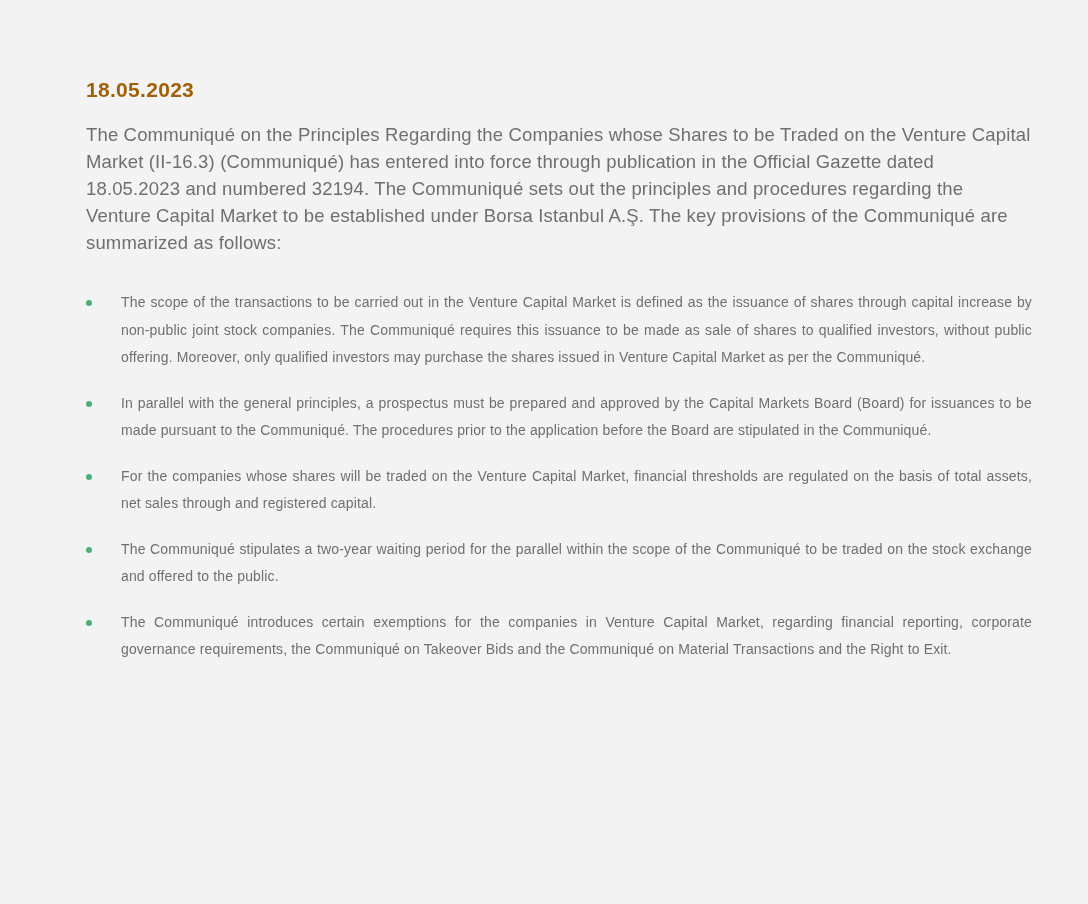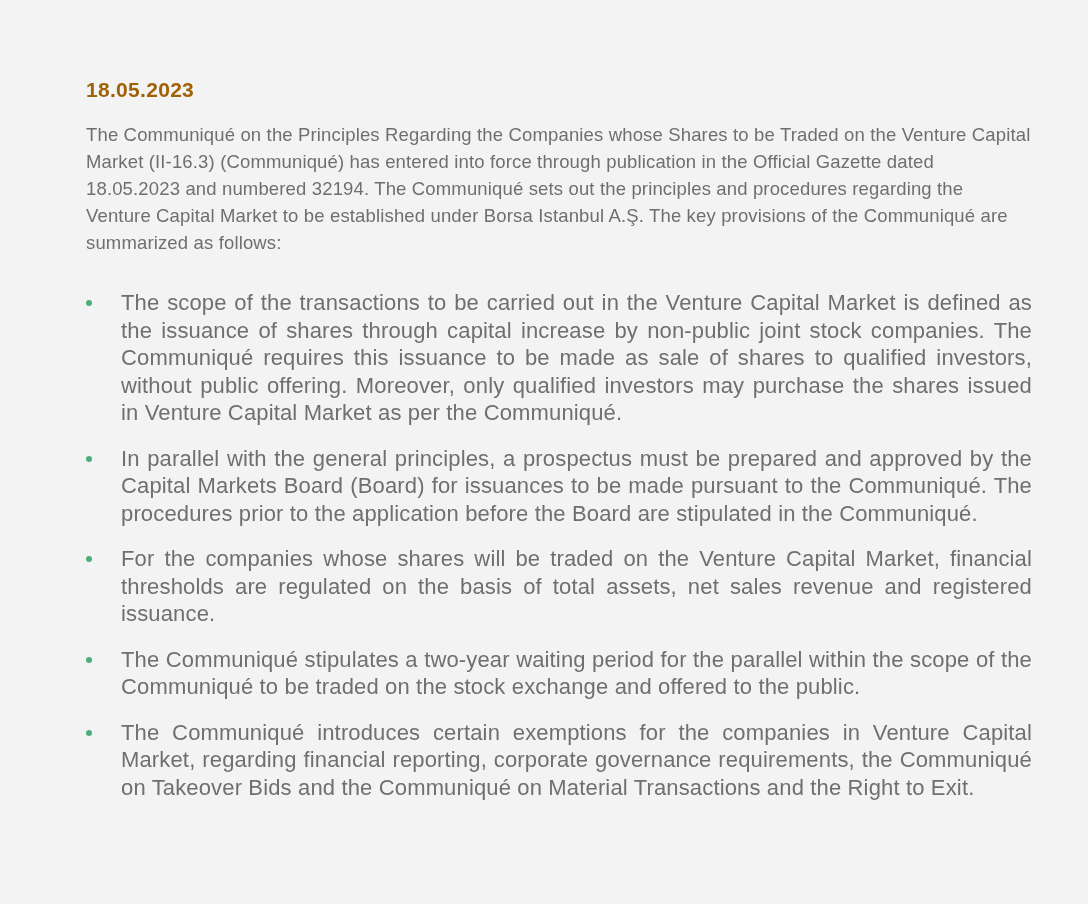--- a/index.html
+++ b/index.html
@@ -49,21 +49,21 @@
     .bullets {
       list-style: none;
       margin: 33px 0 0 0;
       padding: 0;
     }
     .bullet {
       position: relative;
       padding-left: 35px;
       margin-bottom: 18px;
       font-family: "Liberation Sans", sans-serif;
-      font-size: 22px;
+      font-size: 14px;
       line-height: 27.5px;
       color: #6f6f6f;
       text-align: justify;
       letter-spacing: 0.15px;
     }
     .bullet-dot {
       position: absolute;
       left: 0;
       top: 11px;
       width: 6px;
@@ -82,21 +82,21 @@
     <li class="bullet">
       <span class="bullet-dot"></span>
       <span>The scope of the transactions to be carried out in the Venture Capital Market is defined as the issuance of shares through capital increase by non-public joint stock companies. The Communiqué requires this issuance to be made as sale of shares to qualified investors, without public offering. Moreover, only qualified investors may purchase the shares issued in Venture Capital Market as per the Communiqué.</span>
     </li>
     <li class="bullet">
       <span class="bullet-dot"></span>
       <span>In parallel with the general principles, a prospectus must be prepared and approved by the Capital Markets Board (Board) for issuances to be made pursuant to the Communiqué. The procedures prior to the application before the Board are stipulated in the Communiqué.</span>
     </li>
     <li class="bullet">
       <span class="bullet-dot"></span>
-      <span>For the companies whose shares will be traded on the Venture Capital Market, financial thresholds are regulated on the basis of total assets, net sales revenue and registered issuance.</span>
+      <span>For the companies whose shares will be traded on the Venture Capital Market, financial thresholds are regulated on the basis of total assets, net sales through and registered capital.</span>
     </li>
     <li class="bullet">
       <span class="bullet-dot"></span>
       <span>The Communiqué stipulates a two-year waiting period for the parallel within the scope of the Communiqué to be traded on the stock exchange and offered to the public.</span>
     </li>
     <li class="bullet">
       <span class="bullet-dot"></span>
       <span>The Communiqué introduces certain exemptions for the companies in Venture Capital Market, regarding financial reporting, corporate governance requirements, the Communiqué on Takeover Bids and the Communiqué on Material Transactions and the Right to Exit.</span>
     </li>
   </ul>

